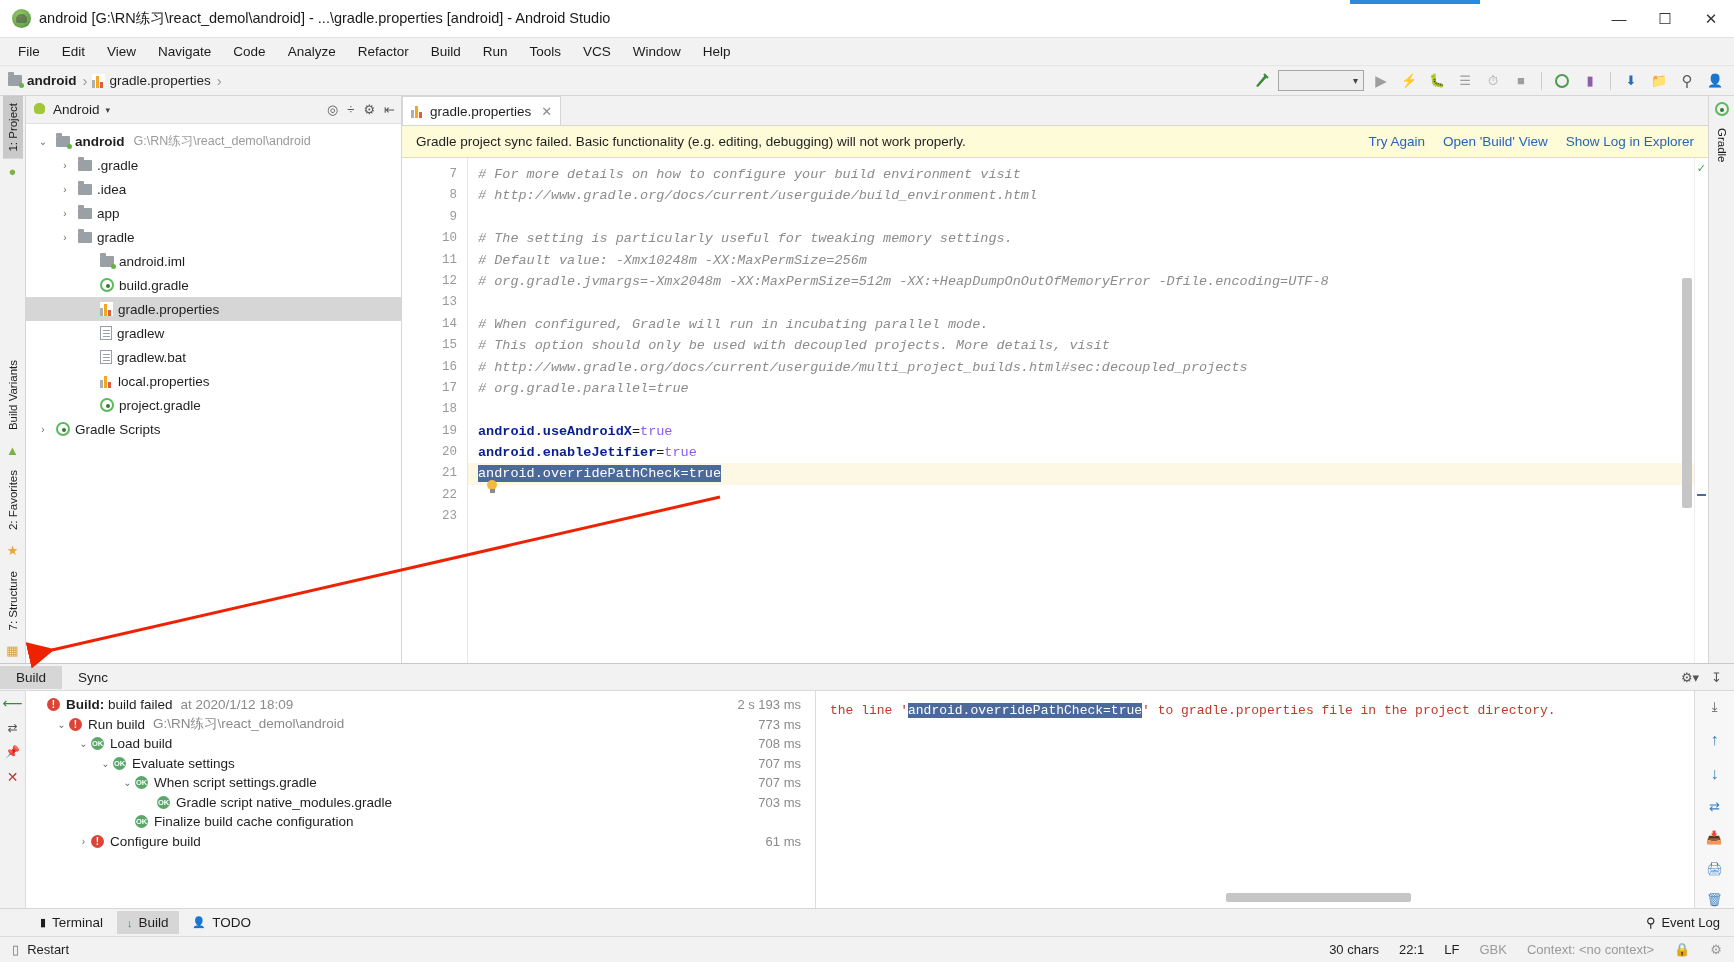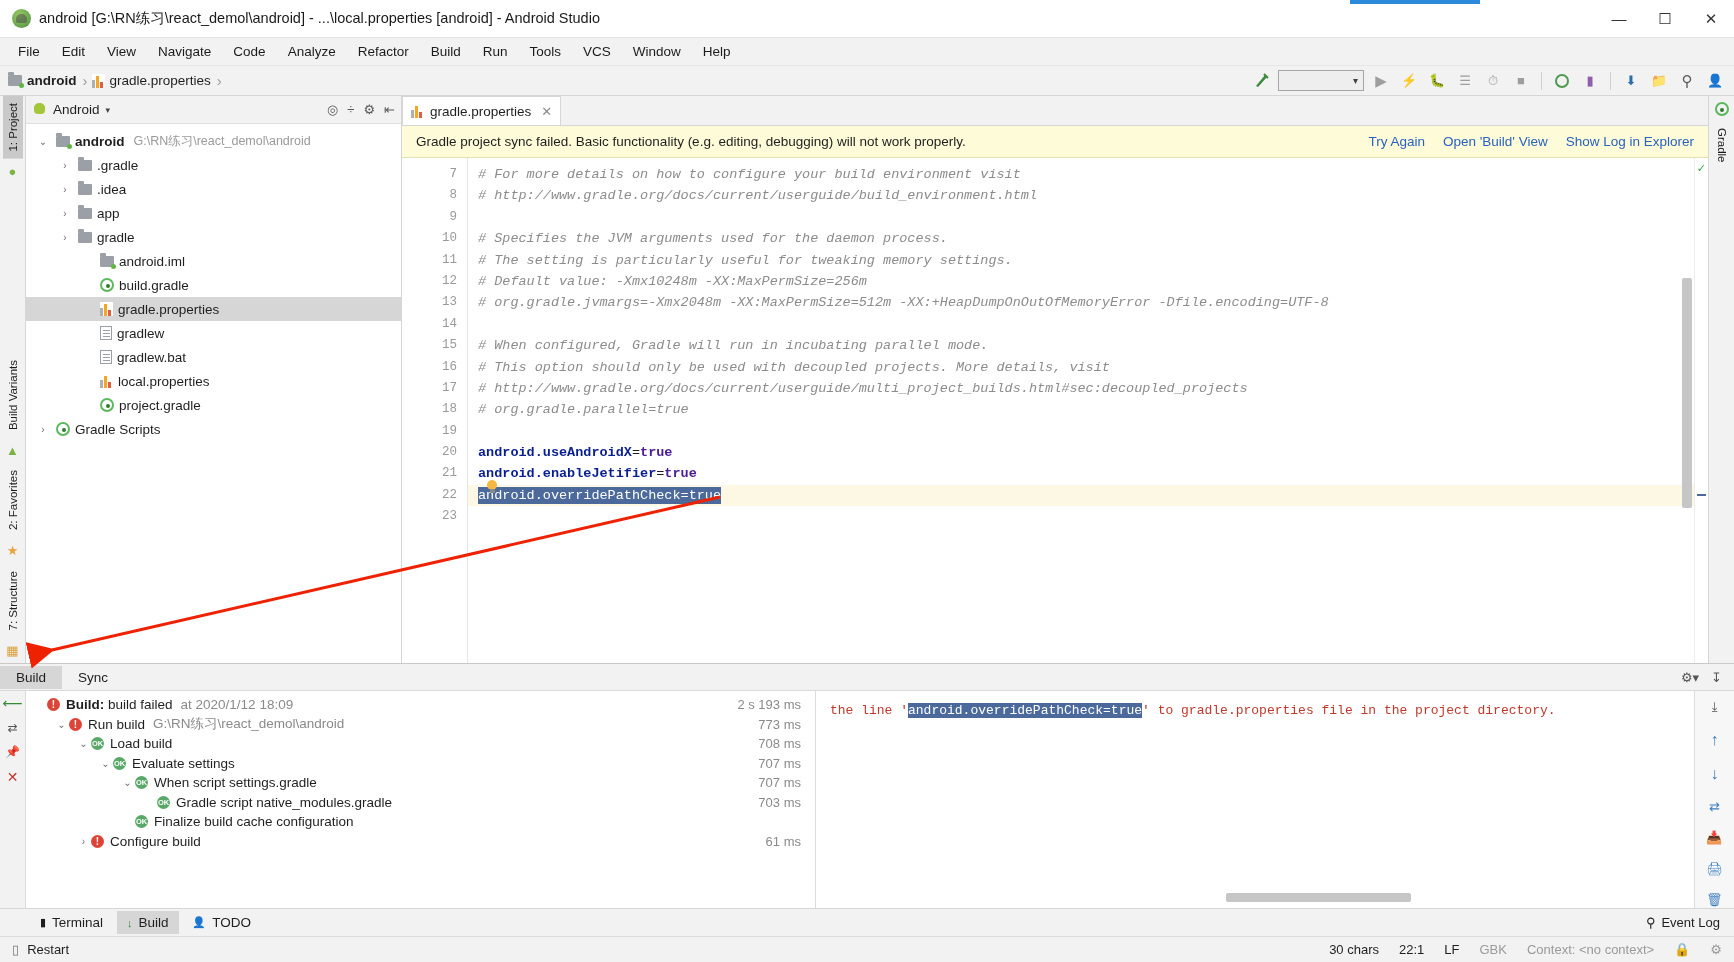--- a/index.html
+++ b/index.html
@@ -115,21 +115,21 @@
   .gutter{ width:66px; background:#fff; border-right:1px solid #e6e6e6;
      padding-top:6px; text-align:right; color:#9a9a9a; font-size:12.5px;
      font-family:"Liberation Mono", monospace; }
   .gline{ height:21.4px; line-height:21.4px; padding-right:10px; }
   .code{ flex:1; padding-top:6px; font-family:"Liberation Mono", monospace;
      font-size:13.5px; overflow:hidden; position:relative; }
   .cline{ height:21.4px; line-height:21.4px; padding-left:10px; white-space:pre; }
   .cmt{ color:#8c8c8c; font-style:italic; }
   .key{ color:#0a1f8f; font-weight:bold; }
   .eq{ color:#1c1c1c; }
-  .val{ color:#4c1d95; font-weight:bold; }
+  .val{ color:#8b5cf6; font-weight:normal; }
   .selline{ background:#fdf8e3; }
   .seltext{ background:#4b6a9b; color:#ffffff; padding:1px 0; }
   .bulb{ position:absolute; left:84px; top:322px; width:12px; height:14px; }
   .bulb:before{ content:""; position:absolute; left:1px; top:0; width:10px; height:10px;
      border-radius:50%; background:#f5b942; }
   .bulb:after{ content:""; position:absolute; left:3.5px; top:9px; width:5px; height:4px;
      background:#8a8a8a; }
   .marker-col{ width:14px; background:#fff; border-left:1px solid #ededed; position:relative; }
   .mk-check{ position:absolute; right:2px; top:4px; color:#3aa74a; font-size:11px; }
   .mk-sq{ position:absolute; right:2px; width:9px; height:2px; background:#4b6a9b; }
@@ -182,21 +182,21 @@
 </style>
 </head>
 <body>
 
 <div class="app">
 
   <div class="titlebar">
     <div class="blue-strip"></div>
     <div class="title-left">
       <span class="as-logo"></span>
-      <span class="title-text">android [G:\RN练习\react_demol\android] - ...\local.properties [android] - Android Studio</span>
+      <span class="title-text">android [G:\RN练习\react_demol\android] - ...\gradle.properties [android] - Android Studio</span>
     </div>
     <div class="win-ctrls">
       <div class="win-btn">—</div>
       <div class="win-btn">☐</div>
       <div class="win-btn close">✕</div>
     </div>
   </div>
 
   <div class="menubar">
     <div class="menu-item">File</div>
@@ -430,21 +430,20 @@
             <div class="gline">19</div>
             <div class="gline">20</div>
             <div class="gline">21</div>
             <div class="gline">22</div>
             <div class="gline">23</div>
           </div>
         <div class="code" id="code">
             <div class="cline"><span class="cmt"># For more details on how to configure your build environment visit</span></div>
             <div class="cline"><span class="cmt"># http://www.gradle.org/docs/current/userguide/build_environment.html</span></div>
             <div class="cline">&nbsp;</div>
-            <div class="cline"><span class="cmt"># Specifies the JVM arguments used for the daemon process.</span></div>
             <div class="cline"><span class="cmt"># The setting is particularly useful for tweaking memory settings.</span></div>
             <div class="cline"><span class="cmt"># Default value: -Xmx10248m -XX:MaxPermSize=256m</span></div>
             <div class="cline"><span class="cmt"># org.gradle.jvmargs=-Xmx2048m -XX:MaxPermSize=512m -XX:+HeapDumpOnOutOfMemoryError -Dfile.encoding=UTF-8</span></div>
             <div class="cline">&nbsp;</div>
             <div class="cline"><span class="cmt"># When configured, Gradle will run in incubating parallel mode.</span></div>
             <div class="cline"><span class="cmt"># This option should only be used with decoupled projects. More details, visit</span></div>
             <div class="cline"><span class="cmt"># http://www.gradle.org/docs/current/userguide/multi_project_builds.html#sec:decoupled_projects</span></div>
             <div class="cline"><span class="cmt"># org.gradle.parallel=true</span></div>
             <div class="cline">&nbsp;</div>
             <div class="cline"><span class="key">android.useAndroidX</span><span class="eq">=</span><span class="val">true</span></div>

